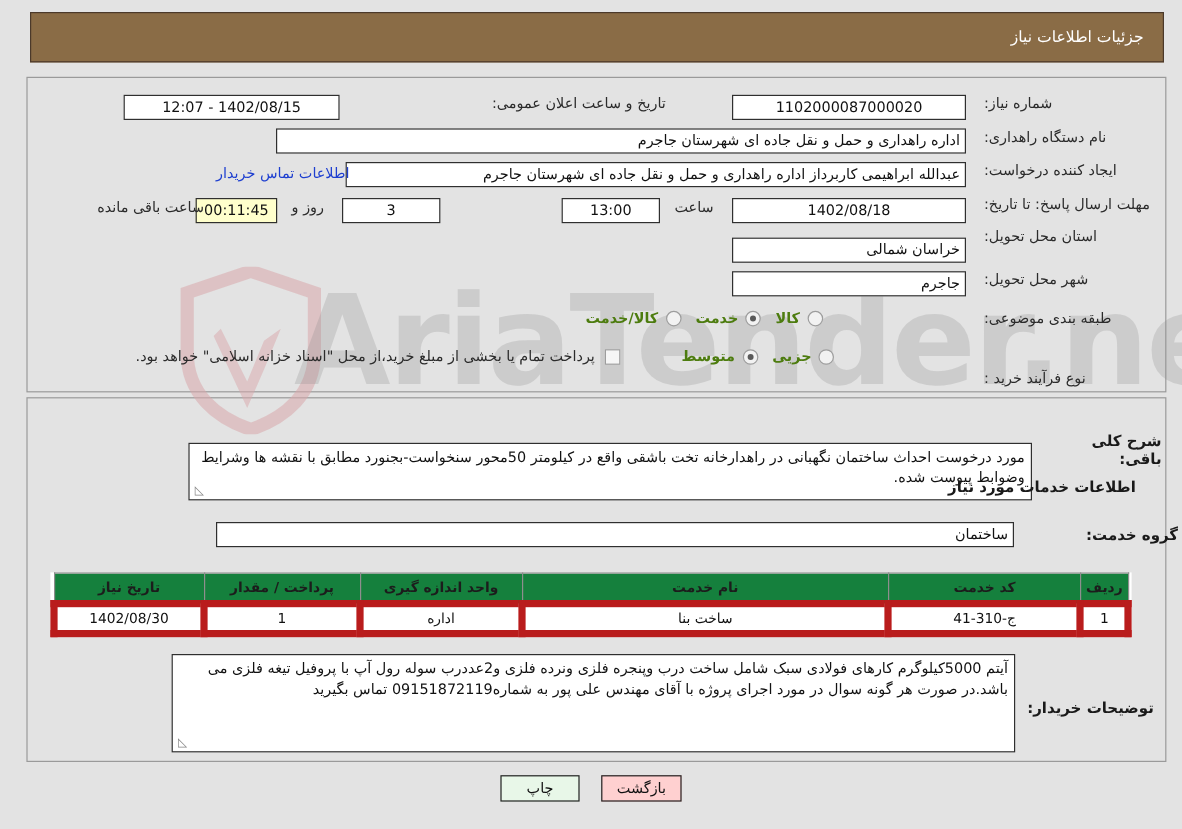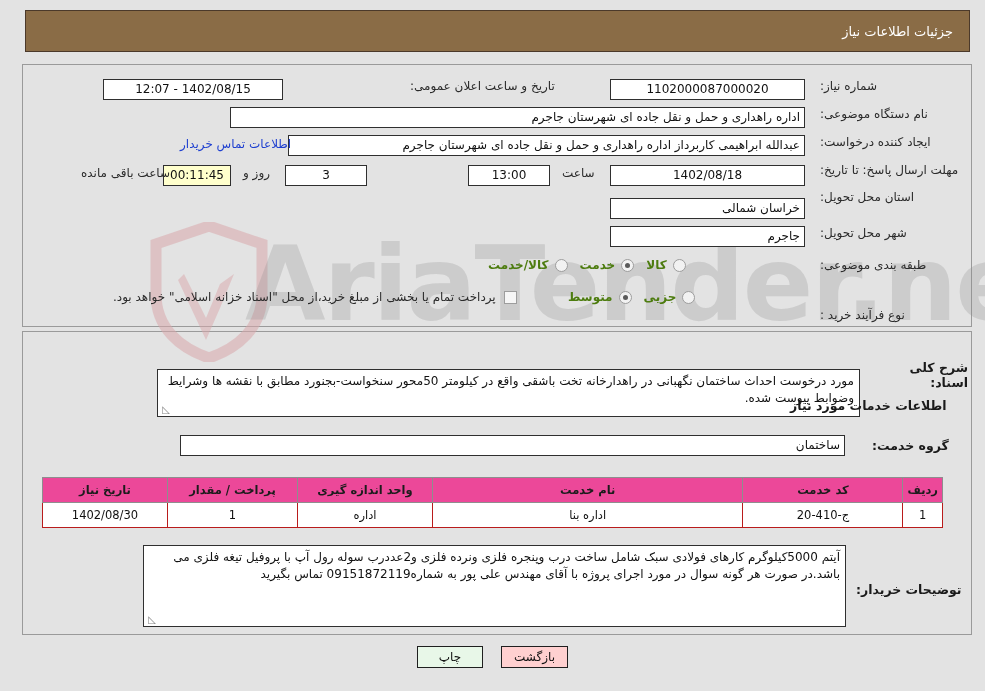--- a/index.html
+++ b/index.html
@@ -178,31 +178,31 @@
   #svc-table {
     position: absolute;
     left: 42px; top: 477px;
     width: 901px;
     border-collapse: collapse;
     font-size: 11.5px;
     z-index: 6;
     background: #ffffff;
   }
   #svc-table th {
-    background: #ec4899;
+    background: #15803d;
     border: 1px solid #8e8e8e;
     font-weight: bold;
     color: #1c1c1c;
     height: 25px;
     padding: 2px 4px;
     font-size: 11.5px;
   }
   #svc-table td {
     background: #ffffff;
-    border: 1px solid #b91c1c;
+    border: 6px solid #b91c1c;
     height: 25px;
     text-align: center;
     padding: 2px 4px;
     color: #111;
     font-size: 11.5px;
   }
 
   
   #btnbar {
     position: absolute;
@@ -251,21 +251,21 @@
     <span class="lbl">شماره نیاز:</span>
   </div>
   <div class="fld center" style="position:absolute; left:610px; top:79px; width:195px; z-index:6;">1102000087000020</div>
 
   <div class="row" style="left:410px; top:79px;">
     <span class="lbl">تاریخ و ساعت اعلان عمومی:</span>
   </div>
   <div class="fld center" style="position:absolute; left:103px; top:79px; width:180px; z-index:6;">1402/08/15 - 12:07</div>
 
   <div class="row" style="left:820px; top:107px;">
-    <span class="lbl">نام دستگاه موضوعی:</span>
+    <span class="lbl">نام دستگاه راهداری:</span>
   </div>
   <div class="fld right" style="position:absolute; left:230px; top:107px; width:575px; z-index:6;">اداره راهداری و حمل و نقل جاده ای شهرستان جاجرم</div>
 
   <div class="row" style="left:820px; top:135px;">
     <span class="lbl">ایجاد کننده درخواست:</span>
   </div>
   <div class="fld right" style="position:absolute; left:288px; top:135px; width:517px; z-index:6;">عبدالله ابراهیمی کاربرداز اداره راهداری و حمل و نقل جاده ای شهرستان جاجرم</div>
   <a class="lnk" style="position:absolute; left:180px; top:137px; z-index:6;">اطلاعات تماس خریدار</a>
 
   <div class="row" style="left:820px; top:163px; flex-direction:column; align-items:flex-end; line-height:15px;">
@@ -318,47 +318,47 @@
     <span class="radio-grp">
       <span class="radio on"></span>
       <span class="t">متوسط</span>
     </span>
   </div>
   <div class="row" style="left:113px; top:290px;">
     <span class="chk"></span>
     <span class="lbl" style="margin-right:4px;">پرداخت تمام یا بخشی از مبلغ خرید،از محل "اسناد خزانه اسلامی" خواهد بود.</span>
   </div>
 
-  <div class="sec-head" style="left:880px; top:360px; width:88px; text-align:right;">شرح کلی اسناد:</div>
+  <div class="sec-head" style="left:880px; top:360px; width:88px; text-align:right;">شرح کلی باقی:</div>
   <div class="tbox" style="left:157px; top:345px; width:703px; height:48px;margin-top:24px;">
     <span>مورد درخوست احداث ساختمان نگهبانی در راهدارخانه تخت باشقی واقع در کیلومتر 50محور سنخواست-بجنورد مطابق با نقشه ها وشرایط وضوابط پیوست شده.</span>
     <span class="grip">◺</span>
   </div>
 
   <div class="sec-head" style="left:790px; top:398px;">اطلاعات خدمات مورد نیاز</div>
 
-  <div class="sec-head" style="left:872px; top:438px;">گروه خدمت:</div>
+  <div class="sec-head" style="left:905px; top:438px;">گروه خدمت:</div>
   <div class="fld right" style="position:absolute; left:180px; top:435px; width:665px; z-index:6;">ساختمان</div>
 
   <table id="svc-table">
     <thead>
       <tr>
         <th style="width:34px;">ردیف</th>
         <th style="width:160px;">کد خدمت</th>
         <th>نام خدمت</th>
         <th style="width:135px;">واحد اندازه گیری</th>
         <th style="width:130px;">پرداخت / مقدار</th>
         <th style="width:125px;">تاریخ نیاز</th>
       </tr>
     </thead>
     <tbody>
       <tr>
         <td>1</td>
-        <td>ج-410-20</td>
-        <td>اداره بنا</td>
+        <td>ج-310-41</td>
+        <td>ساخت بنا</td>
         <td>اداره</td>
         <td>1</td>
         <td>1402/08/30</td>
       </tr>
     </tbody>
   </table>
 
   <div class="sec-head" style="left:856px; top:582px;">توضیحات خریدار:</div>
   <div class="tbox" style="left:143px; top:545px; width:703px; height:82px;">
     <span>آیتم 5000کیلوگرم کارهای فولادی سبک شامل ساخت درب وپنجره فلزی ونرده فلزی و2عددرب سوله رول آپ با پروفیل تیغه فلزی می باشد.در صورت هر گونه سوال در مورد اجرای پروژه با آقای مهندس علی پور به شماره09151872119 تماس بگیرید</span>

